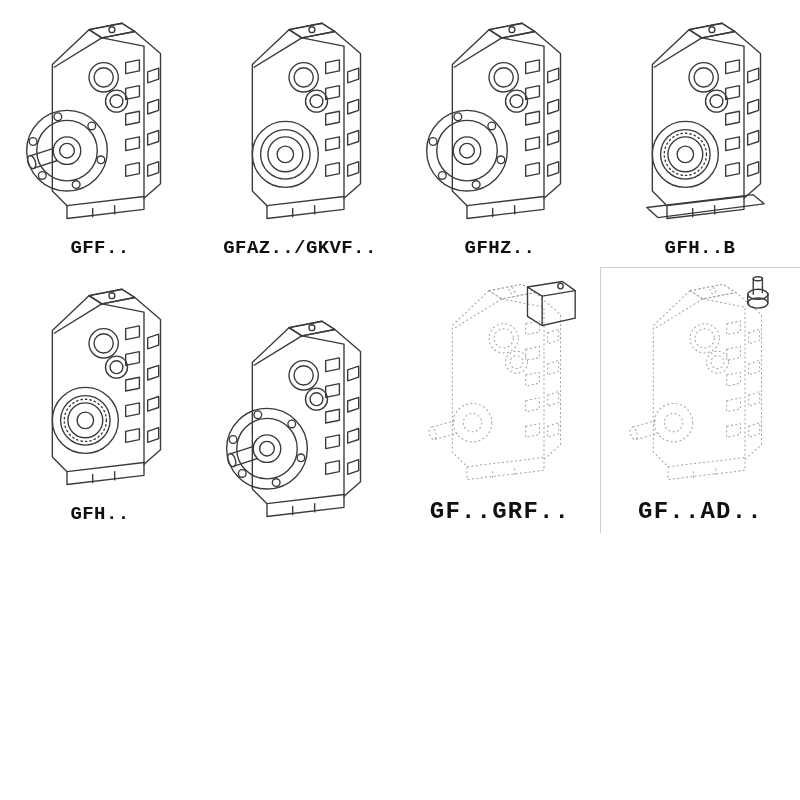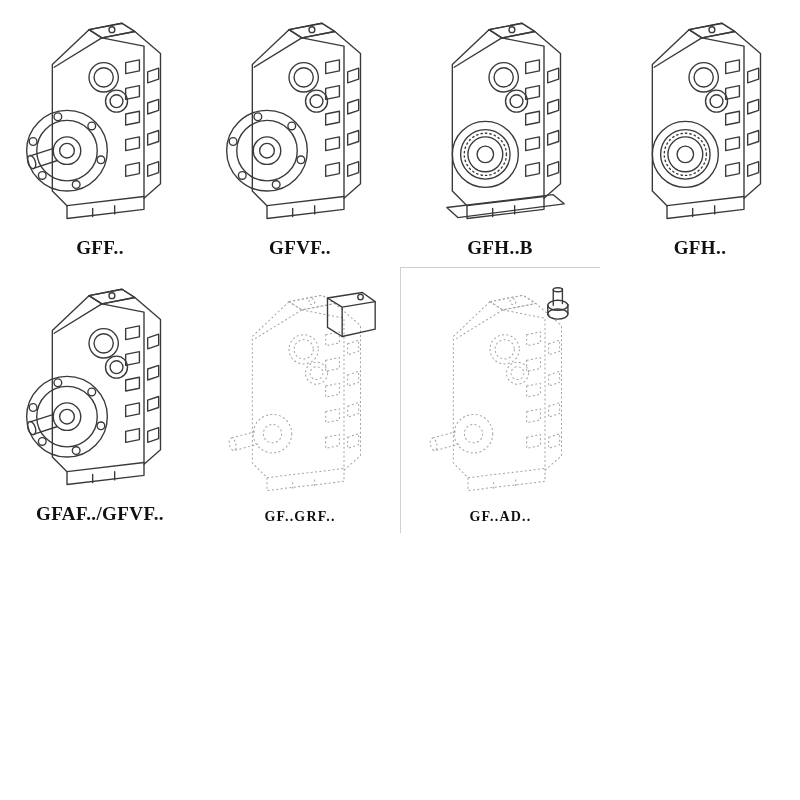--- a/index.html
+++ b/index.html
@@ -17,23 +17,23 @@
   .cell{
     display:flex;flex-direction:column;
     align-items:center;justify-content:flex-end;
     overflow:hidden;
   }
   .cell.boxed{border-left:1px solid #cfcfcf;border-top:1px solid #cfcfcf;}
   svg.draw{width:186px;height:220px;flex:none;}
   figure{margin:0;}
   figcaption{
     font-weight:700;font-size:19px;color:#101010;
-    letter-spacing:0.4px;padding:2px 0 8px 0;white-space:nowrap;
-  }
-  .cell.big figcaption{font-size:14px;letter-spacing:1.2px;text-align:center;}
+    letter-spacing:0.4px;padding:2px 0 8px 0;white-space:nowrap;font-family:Liberation Mono, monospace;
+  }
+  .cell.big figcaption{font-size:24px;letter-spacing:1.2px;text-align:center;}
   
   .st{stroke:#3a3a3a;stroke-width:1.5;fill:none;stroke-linecap:round;stroke-linejoin:round;}
   .da{stroke:#a3a3a3;stroke-width:1.1;fill:none;stroke-dasharray:2.2 2.6;stroke-linejoin:round;}
   .ls{stroke:#8f8f8f;stroke-width:1.2;fill:none;stroke-linejoin:round;}
   .defs{position:absolute;width:0;height:0;}
 </style>
 </head>
 <body>
 
 <svg class="defs" aria-hidden="true">
@@ -135,29 +135,37 @@
   <figure class="cell">
     <svg class="draw" viewBox="0 0 200 240">
       <use href="#housing" class="st"></use>
         <use href="#feat-bores" class="st"></use>
       <use href="#feat-flange" class="st"></use>
         <use href="#feat-shaft" class="st"></use>
     </svg>
     <figcaption>GFF..</figcaption>
   </figure>
 
+  <figure class="cell">
+    <svg class="draw" viewBox="0 0 200 240">
+      <use href="#housing" class="st"></use>
+        <use href="#feat-bores" class="st"></use>
+      <use href="#feat-hollow" class="st"></use>
+    </svg>
+    <figcaption>GFAZ../GKVF..</figcaption>
+  </figure>
 
 
   <figure class="cell">
     <svg class="draw" viewBox="0 0 200 240">
       <use href="#housing" class="st"></use>
         <use href="#feat-bores" class="st"></use>
       <use href="#feat-flange" class="st"></use>
     </svg>
-    <figcaption>GFVF..</figcaption>
+    <figcaption>GFHZ..</figcaption>
   </figure>
 
   <figure class="cell">
     <svg class="draw" viewBox="0 0 200 240">
       <use href="#housing" class="st"></use>
         <use href="#feat-bores" class="st"></use>
       <use href="#feat-hollow" class="st"></use>
         <use href="#feat-bearing" class="st"></use>
       <use href="#feat-base" class="st"></use>
     </svg>
@@ -176,21 +184,20 @@
 
 
 
   <figure class="cell">
     <svg class="draw" viewBox="0 0 200 240">
       <use href="#housing" class="st"></use>
         <use href="#feat-bores" class="st"></use>
       <use href="#feat-flange" class="st"></use>
         <use href="#feat-shaft" class="st"></use>
     </svg>
-    <figcaption>GFAF../GFVF..</figcaption>
   </figure>
 
 
   <figure class="cell big">
     <svg class="draw" viewBox="0 0 200 240">
       <use href="#housing" class="da"></use>
         <use href="#feat-bores" class="da"></use>
       <use href="#feat-dashaft" class="da"></use>
         <use href="#feat-grbox" class="st"></use>
     </svg>

